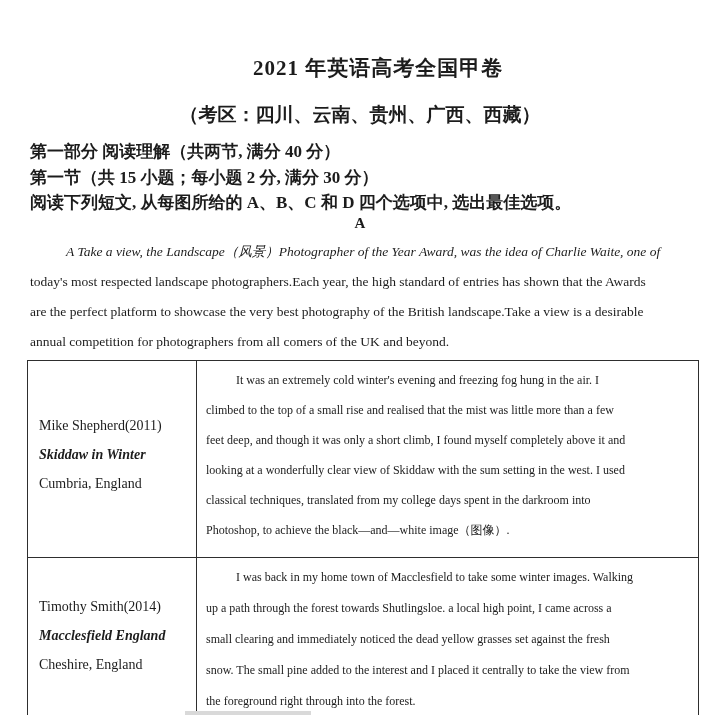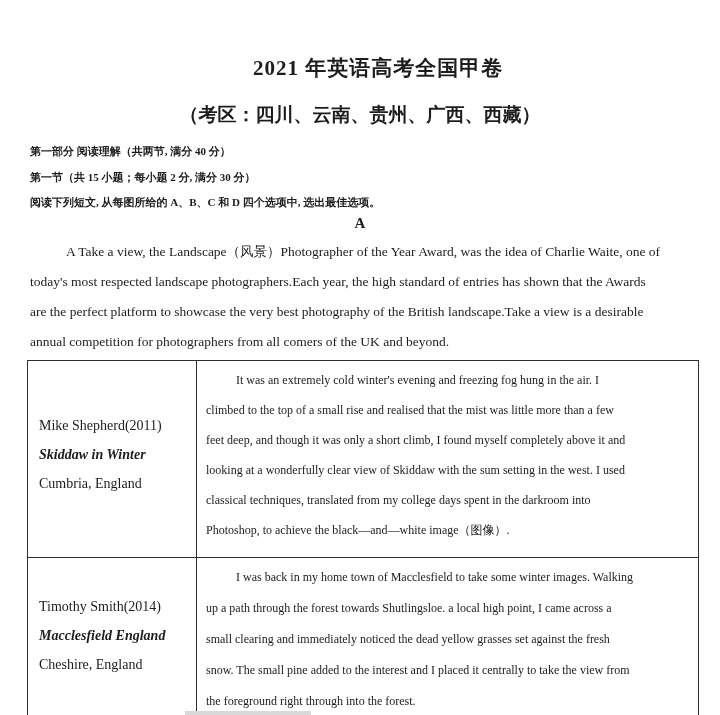--- a/index.html
+++ b/index.html
@@ -11,31 +11,31 @@
   .title {
     position:absolute; top:54px; left:0; right:0; text-align:center;
     font-size:21px; font-weight:bold; letter-spacing:1px;padding-left:36px;
   }
   .subtitle {
     position:absolute; top:102px; left:0; right:0; text-align:center;
     font-size:19px; font-weight:bold;
   }
   .headings {
     position:absolute; left:30px; top:139px; right:20px;
-    font-size:11px; font-weight:bold; line-height:25.5px;
+    font-size:17px; font-weight:bold; line-height:25.5px;
   }
   .section-a {
     position:absolute; top:215px; left:0; right:0; text-align:center;
     font-size:15px; font-weight:bold;
   }
   .passage {
     position:absolute; left:30px; top:237px; width:664px;
     font-size:13.5px; line-height:30px;
   }
-  .passage .tline:first-child { text-indent:36px; }
+  .passage .tline:first-child { text-indent:36px;font-style:italic; }
   .tline { white-space:nowrap; }
 
   .phototable {
     position:absolute; left:27px; top:360px; width:672px; height:460px;
     border:1px solid #2e2e2e; border-bottom:none; box-sizing:border-box;
   }
   .trow { display:flex; box-sizing:border-box; }
   .trow.row1 { height:197px; border-bottom:1px solid #2e2e2e; }
   .trow.row2 { height:262px; }
   .cell-meta {

